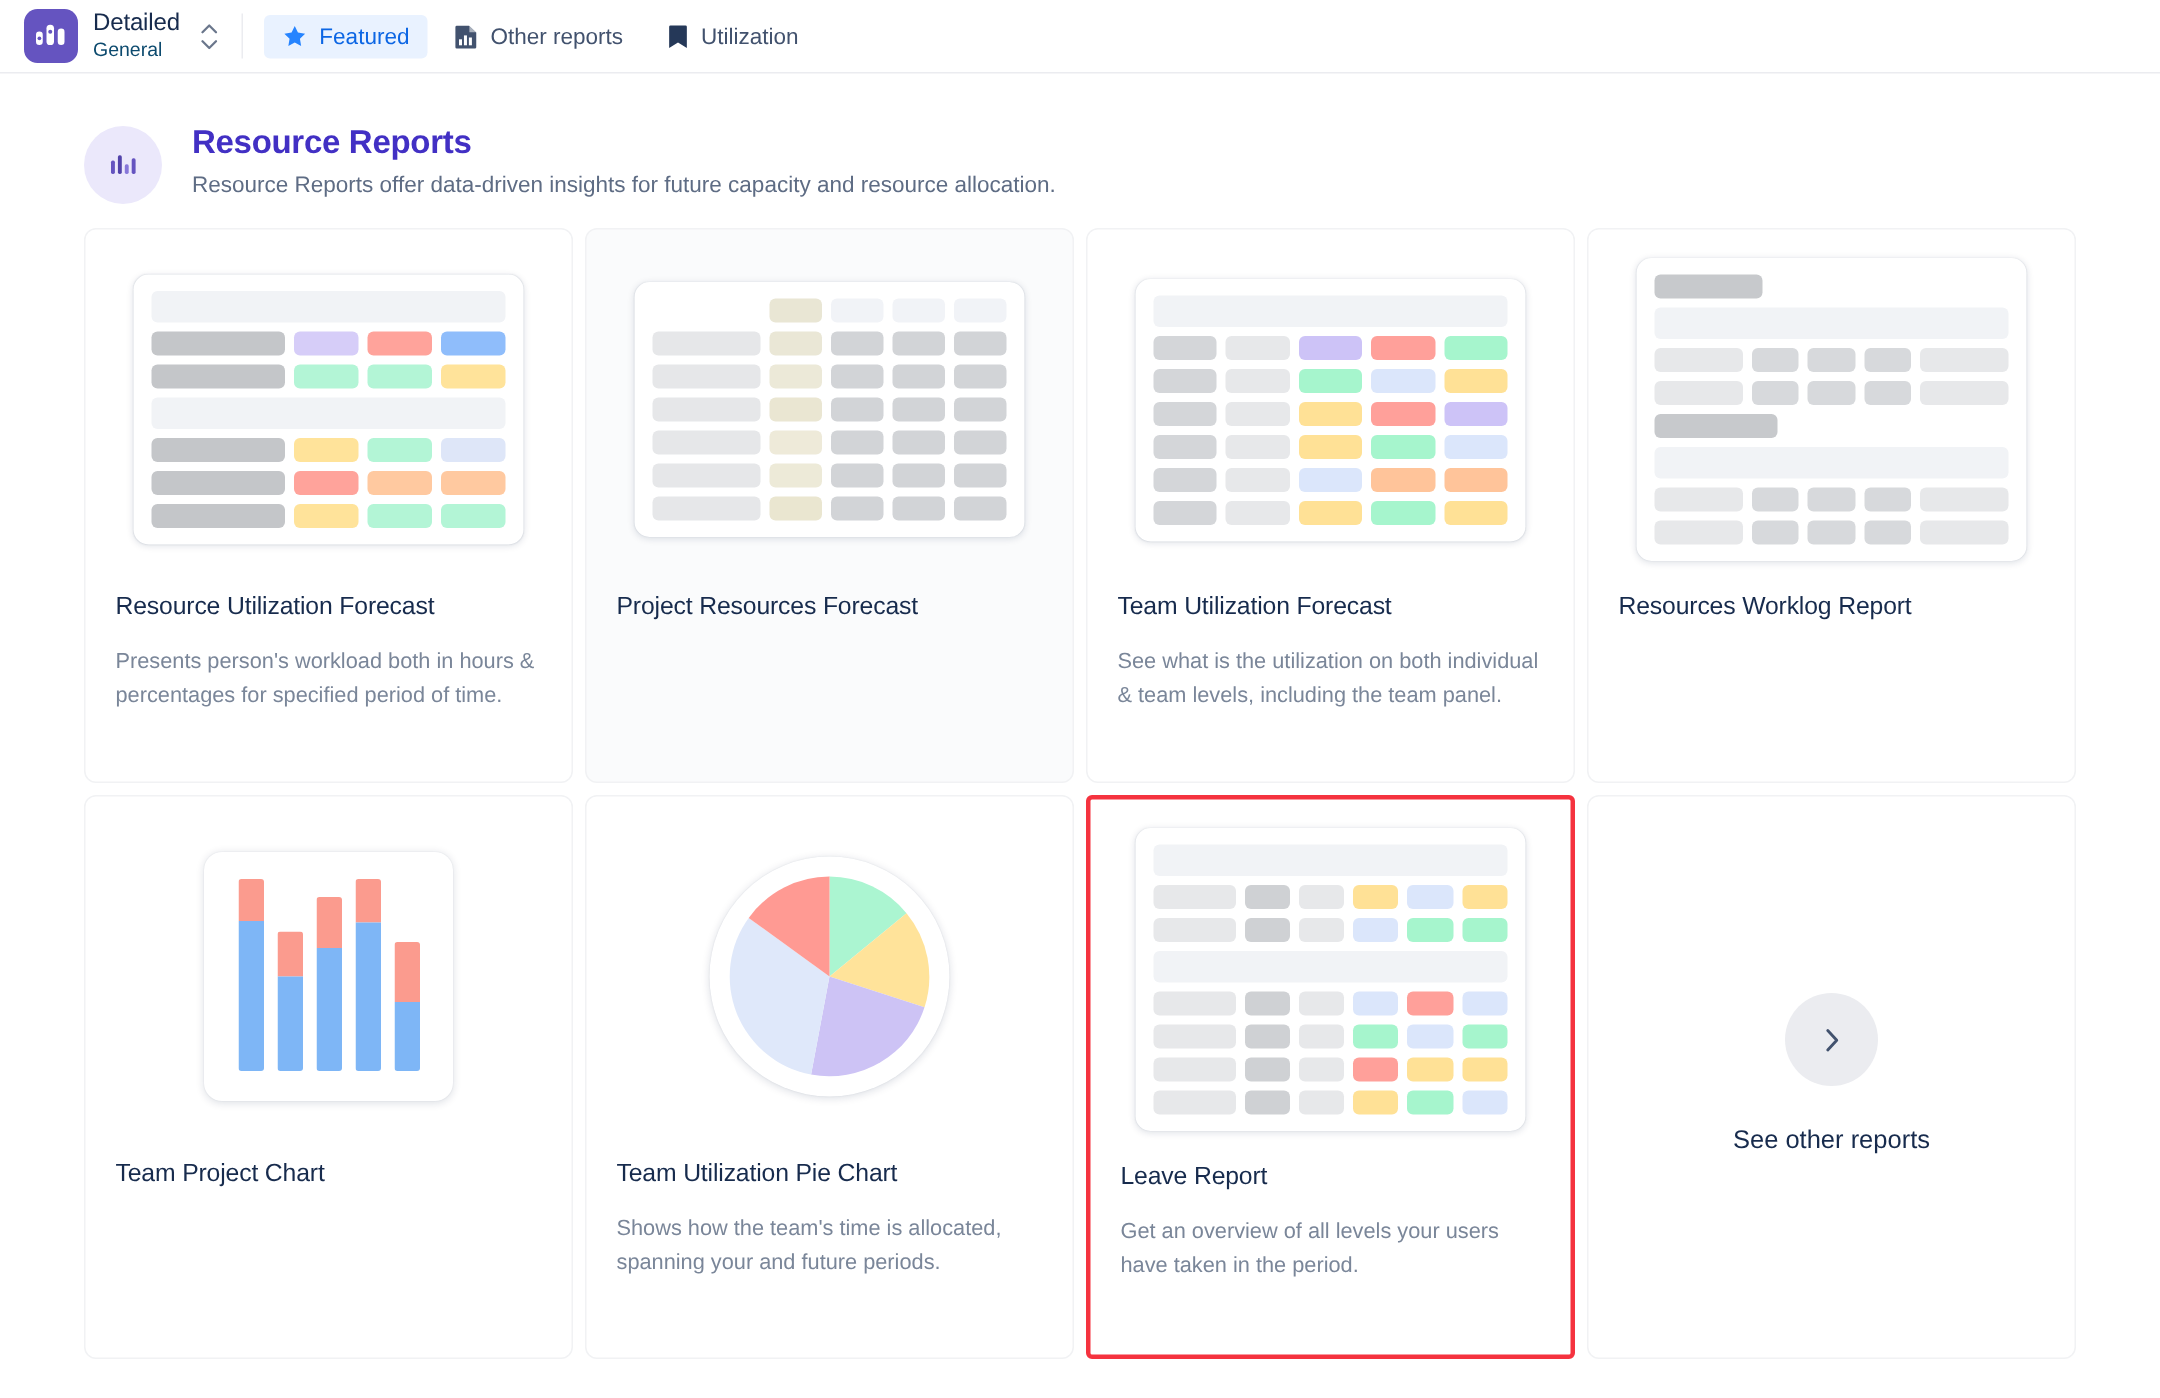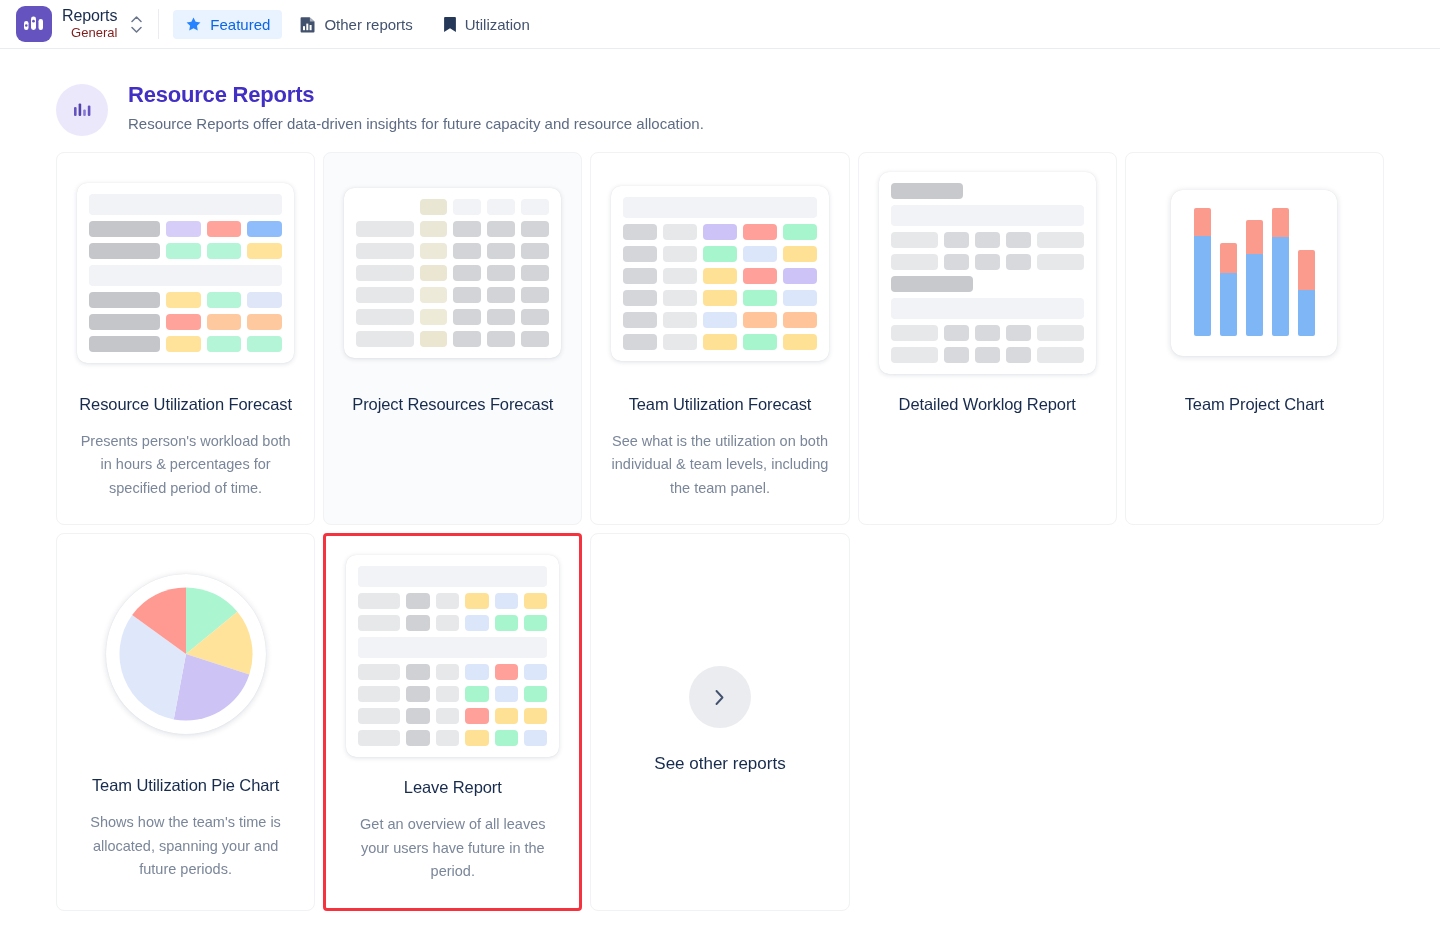--- a/index.html
+++ b/index.html
@@ -37,23 +37,22 @@
   .app-logo svg { display:block; }
   .proj-text { line-height: 1.05; }
   .proj-name {
     font-size: 16px;
     color: #172b4d;
     font-weight: 400;
     letter-spacing: -0.1px;
   }
   .proj-sub {
     font-size: 13px;
-    color: #7f1d1d;
+    color: #0c4a6e;
     margin-top: 1px;
-    text-align: right;
   }
   .chevrons {
     display: flex; flex-direction: column; gap: 3px;
     margin-left: 4px; color: #6b778c;
   }
   .chev-updown { width: 11px; height: 7px; display: block; }
   .hdr-divider {
     width: 1px; height: 30px;
     background: #ebecf0;
     margin: 0 4px 0 2px;
@@ -98,23 +97,22 @@
     margin: 0 0 7px 0;
   }
   .section-desc {
     font-size: 15px;
     color: #5e6c84;
     margin: 0;
   }
 
   .grid {
     display: grid;
-    grid-template-columns: repeat(5, 1fr);
+    grid-template-columns: repeat(4, 1fr);
     gap: 8px;
-    text-align: center;
   }
   .card {
     border: 1px solid #f1f2f4;
     border-radius: 8px;
     background: #fff;
     padding: 20px 20px 24px 20px;
     cursor: pointer;
     position: relative;
     min-height: 370px;
   }
@@ -212,21 +210,21 @@
     <div class="app-logo">
       <svg width="22" height="18" viewBox="0 0 22 18">
         <rect x="1" y="6" width="4.5" height="9" rx="2.2" fill="#ffffff"></rect>
         <rect x="8" y="1.5" width="5" height="13.5" rx="2.4" fill="#ffffff"></rect>
         <rect x="15.5" y="4" width="4.5" height="11" rx="2.2" fill="#ffffff"></rect>
         <circle cx="3.25" cy="10.5" r="1.25" fill="#6554c0"></circle>
         <circle cx="10.5" cy="6.2" r="1.35" fill="#6554c0"></circle>
       </svg>
     </div>
     <div class="proj-text">
-      <div class="proj-name">Reports</div>
+      <div class="proj-name">Detailed</div>
       <div class="proj-sub">General</div>
     </div>
     <div class="chevrons">
       <svg class="chev-updown" viewBox="0 0 11 7">
           <path d="M1 5.5 L5.5 1 L10 5.5" fill="none" stroke="#6b778c" stroke-width="1.5" stroke-linecap="round" stroke-linejoin="round"></path>
         </svg>
       <svg class="chev-updown" viewBox="0 0 11 7">
           <path d="M1 1.5 L5.5 6 L10 1.5" fill="none" stroke="#6b778c" stroke-width="1.5" stroke-linecap="round" stroke-linejoin="round"></path>
         </svg>
     </div>
@@ -464,21 +462,21 @@
           </div>
           <div class="trow">
             <div class="tcell" style="background:#e7e8ea;flex:1.9"></div>
             <div class="tcell" style="background:#d7d9dc"></div>
             <div class="tcell" style="background:#d7d9dc"></div>
             <div class="tcell" style="background:#d7d9dc"></div>
             <div class="tcell" style="background:#e7e8ea;flex:1.9"></div>
           </div>
         </div>
       </div>
-      <h3 class="card-title">Detailed Worklog Report</h3>
+      <h3 class="card-title">Resources Worklog Report</h3>
     </div>
 
     <div class="card">
       <div class="thumb">
         <div class="chart-thumb">
           <div class="bar" style="height:128px">
             <div class="top" style="height:22%;background:#fb9b8e"></div>
             <div class="bot" style="height:78%;background:#7eb6f6"></div>
           </div>
           <div class="bar" style="height:93px">
@@ -572,21 +570,21 @@
             <div class="tcell" style="background:#e7e8ea;flex:1.8"></div>
             <div class="tcell" style="background:#cfd1d4"></div>
             <div class="tcell" style="background:#e7e8ea"></div>
             <div class="tcell" style="background:#ffe196"></div>
             <div class="tcell" style="background:#a6f5cd"></div>
             <div class="tcell" style="background:#dbe6fb"></div>
           </div>
         </div>
       </div>
       <h3 class="card-title">Leave Report</h3>
-      <p class="card-desc">Get an overview of all leaves your users have future in the period.</p>
+      <p class="card-desc">Get an overview of all levels your users have taken in the period.</p>
     </div>
 
     <div class="card">
       <div class="see-other">
         <div class="circle-btn">
           <svg width="15" height="19" viewBox="0 0 15 19">
               <path d="M4.5 3 L10.5 9.5 L4.5 16" fill="none" stroke="#42526e" stroke-width="1.9" stroke-linecap="round" stroke-linejoin="round"></path>
             </svg>
         </div>
         <div class="see-other-label">See other reports</div>

